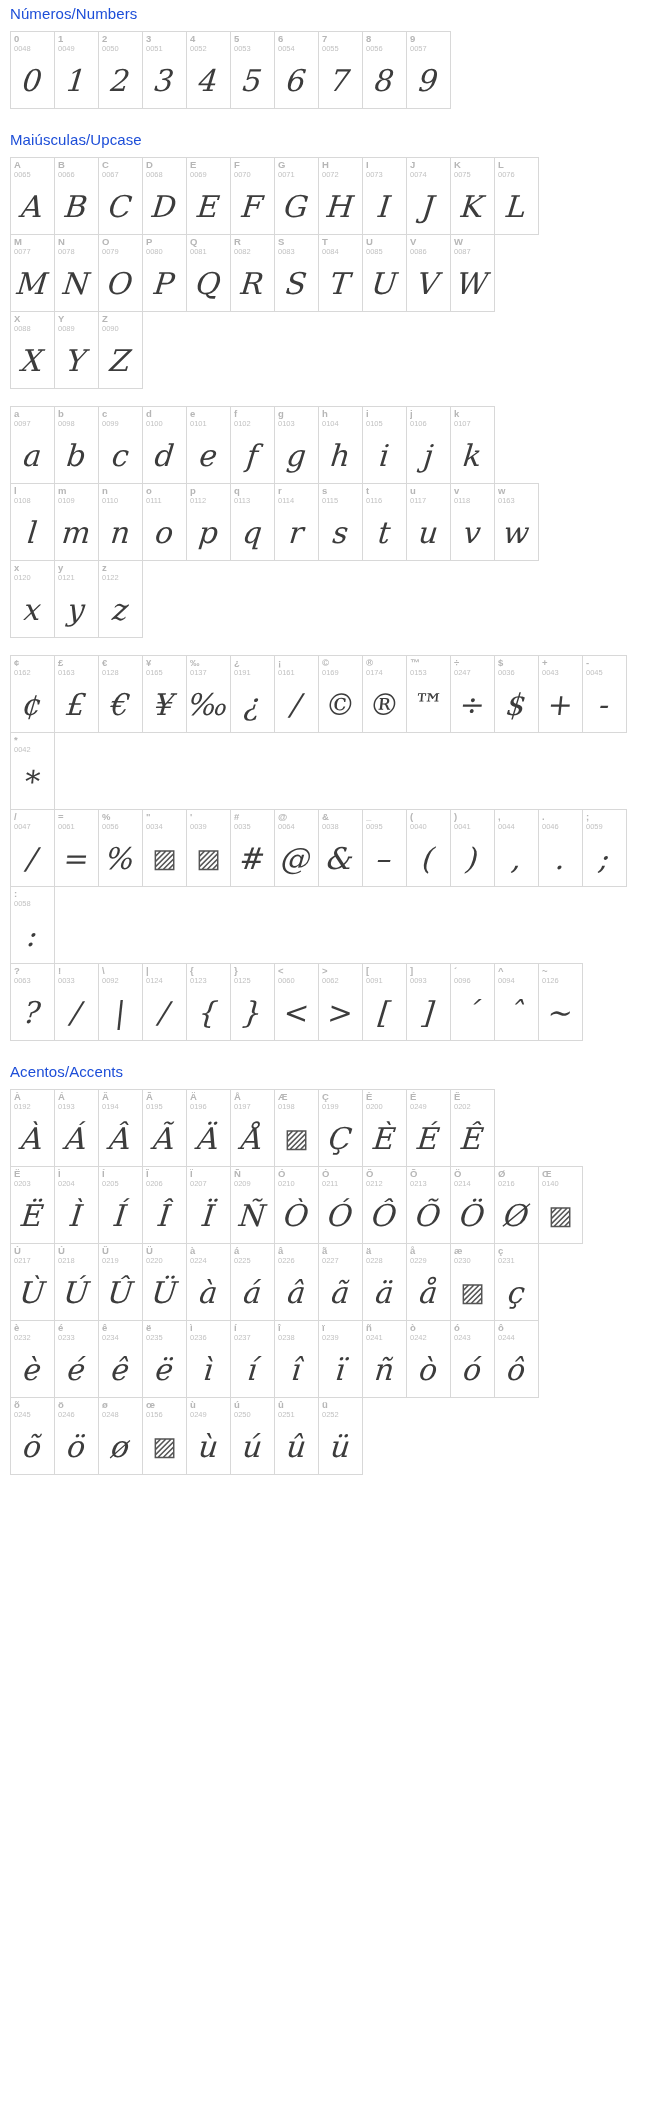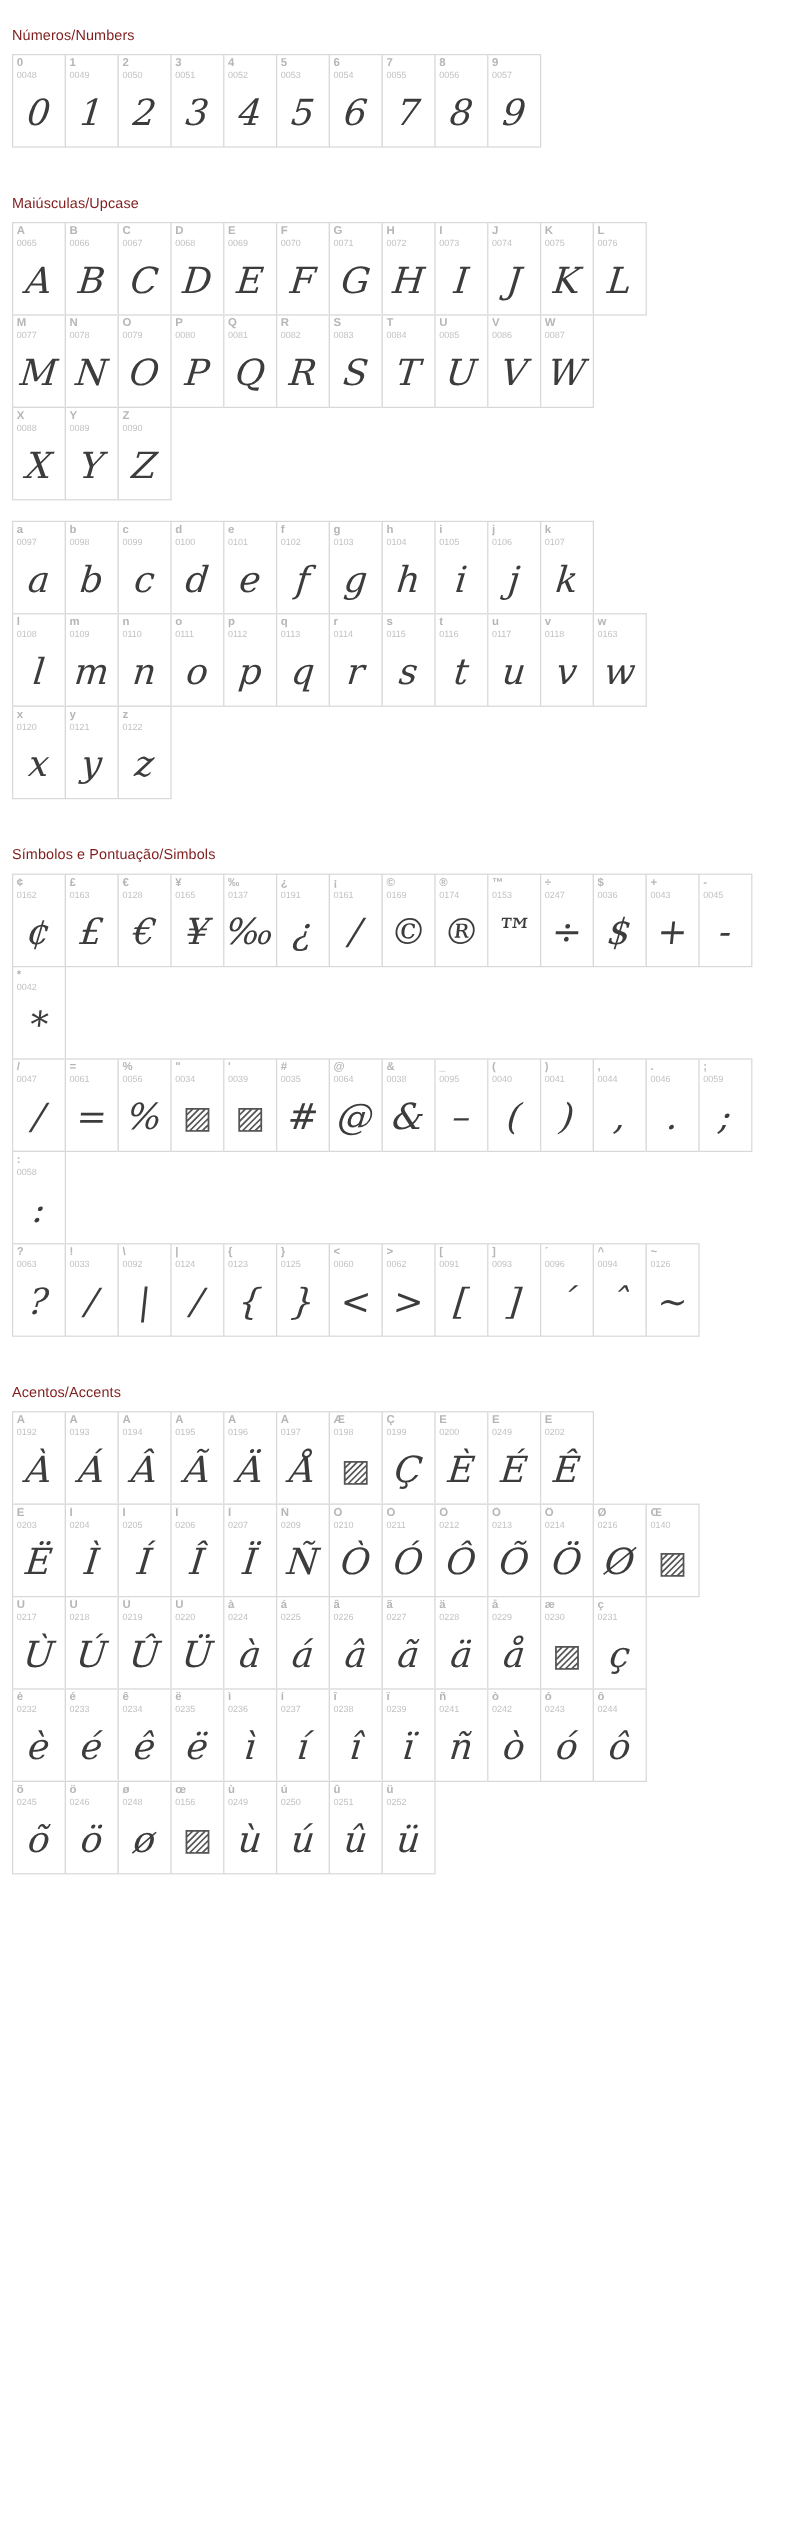--- a/index.html
+++ b/index.html
@@ -15,24 +15,24 @@
     -webkit-font-smoothing: antialiased;
   }
   .page {
     width: 661px;
     padding: 0 0 18px 0;
   }
   .section {
     margin: 0 0 18px 0;
   }
   .section-title {
-    font-size: 12px;
-    color: #7f1d1d;
+    font-size: 15px;
+    color: #1d4ed8;
     font-weight: 400;
-    padding: 22px 0 9px 10px;
+    padding: 5px 0 9px 10px;
     letter-spacing: 0.1px;
   }
   .grid {
     display: flex;
     flex-wrap: wrap;
     padding-left: 10px;
     width: 651px;
   }
   .cell {
     width: 45px;
@@ -540,21 +540,20 @@
         <div class="cell">
           <div class="meta">
             <span class="ch-label">z</span>
             <span class="code">0122</span>
           </div>
           <div class="glyph">z</div>
         </div>
       </div>
     </div>
     <div class="section">
-      <div class="section-title">Símbolos e Pontuação/Simbols</div>
       <div class="grid">
         <div class="cell">
           <div class="meta">
             <span class="ch-label">¢</span>
             <span class="code">0162</span>
           </div>
           <div class="glyph">¢</div>
         </div>
         <div class="cell">
           <div class="meta">

